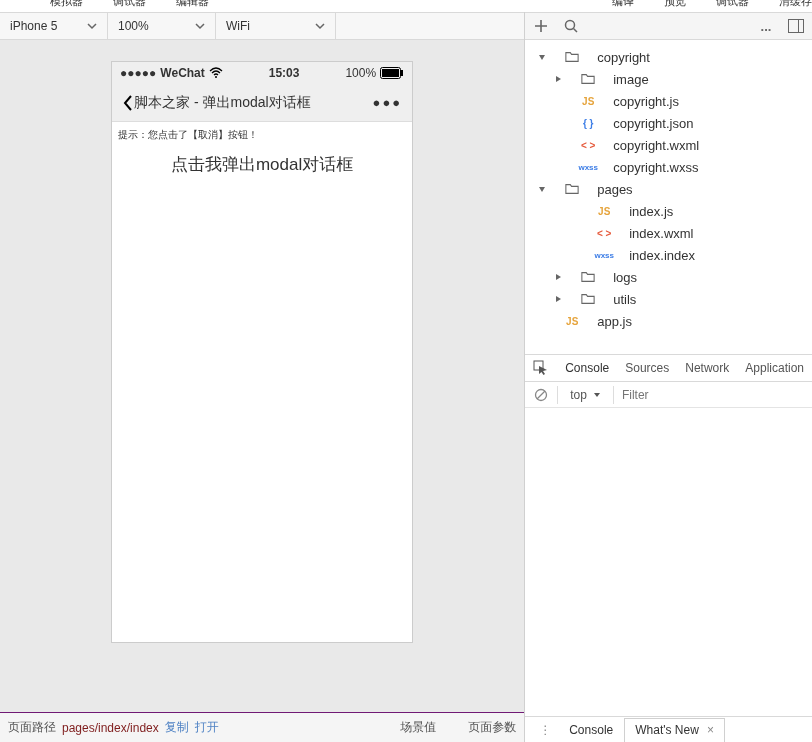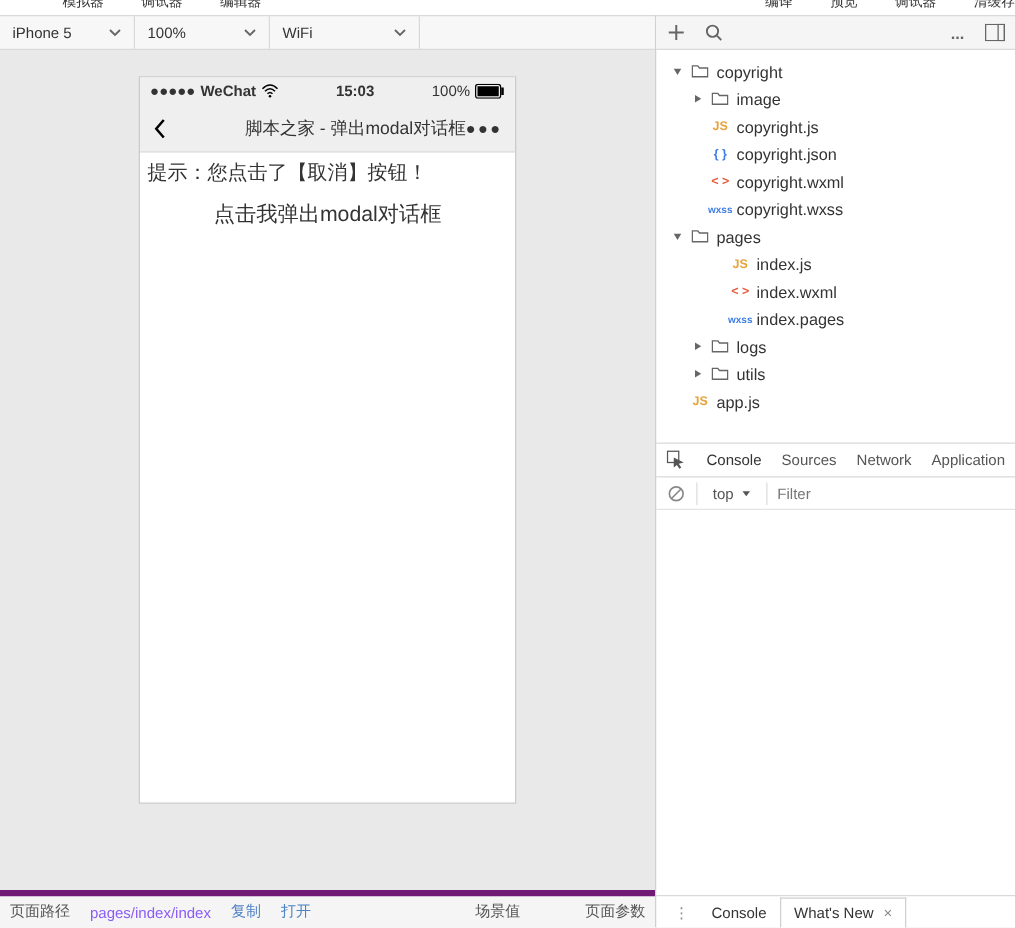--- a/index.html
+++ b/index.html
@@ -22,39 +22,39 @@
 .caret-svg { width: 10px; height: 10px; }
 
 
 .sim-wrap { flex: 1; background: #e9e9e9; display: flex; justify-content: center; align-items: flex-start; padding-top: 22px; position:relative;}
 .phone { width: 300px; height: 580px; background: #fff; box-shadow: 0 0 0 1px #ccc; display: flex; flex-direction: column; }
 .statusbar { height: 22px; background: #efefef; display: flex; align-items: center; padding: 0 8px; font-size: 12px; }
 .sb-left { display: flex; align-items: center; gap: 4px; font-weight: 600; }
 .sb-center { flex: 1; text-align: center; font-weight: 600; }
 .sb-right { display: flex; align-items: center; gap: 4px; }
 .navbar { height: 38px; background: #efefef; display: flex; align-items: center; padding: 0 10px; border-bottom: 1px solid #ddd; }
-.navbar .nb-center { flex: 1; text-align: right; font-size: 14px; font-weight: 500; }
+.navbar .nb-center { flex: 1; text-align: left; font-size: 14px; font-weight: 500; }
 .navbar .nb-right { letter-spacing: 2px; font-weight: 700; }
 .page-body { flex: 1; padding: 4px 6px; }
-.hint-line { font-size: 16px; margin: 2px 0 8px 0; }
+.hint-line { font-size: 10px; margin: 2px 0 8px 0; }
 .modal-btn { text-align: center; font-size: 17px; padding: 3px 0; }
 
 
-.footer-bar { height: 30px; border-top: 5px solid #701a75; background: #f5f5f5; display: flex; align-items: center; padding: 0 8px; font-size: 12px; gap: 16px; color:#555;justify-content:center;}
+.footer-bar { height: 30px; border-top: 1px solid #701a75; background: #f5f5f5; display: flex; align-items: center; padding: 0 8px; font-size: 12px; gap: 6px; color:#555;justify-content:center;}
 .footer-bar .link { color: #4f82c4; cursor: pointer; }
 .footer-bar .spacer { flex: 1; }
 
 
 .rp-actions { height: 28px; background: #f5f5f5; border-top: 1px solid #d9d9d9; border-bottom: 1px solid #d9d9d9; display: flex; align-items: center; padding: 0 8px; gap: 14px; }
 .rp-actions .sp { flex: 1; }
 .rp-icon { width: 16px; height: 16px; color: #666; display:flex; align-items:center; justify-content:center;}
 
 
 .tree { flex: 1; overflow: auto; padding-top: 6px; font-size: 13px; color: #333; }
-.tree-row { height: 22px; display: flex; align-items: center; gap: 4px; padding-right: 6px; cursor: default; }
+.tree-row { height: 22px; display: flex; align-items: center; gap: 16px; padding-right: 6px; cursor: default; }
 .tw { width: 10px; height: 10px; display:inline-flex; align-items:center; justify-content:center; color:#666;}
 .ficon { width: 18px; display: inline-flex; align-items: center; justify-content: center; font-size: 10px; font-weight: 700; }
 .ficon.folder svg { width: 14px; height: 14px; color:#666;}
 .ficon.js { color: #e6a43c; }
 .ficon.json { color: #3c7de6; }
 .ficon.wxml { color: #e65a3c; }
 .ficon.wxss { color: #3c7de6; font-size: 8px; }
 .tree-label { }
 
 
@@ -159,21 +159,21 @@
         </div>
         <div class="page-body">
           <div class="hint-line">提示：您点击了【取消】按钮！</div>
           <div class="modal-btn">点击我弹出modal对话框</div>
         </div>
       </div>
     </div>
 
     <div class="footer-bar">
       <span>页面路径</span>
-      <span style="color:#8b5cf6;">pages/index/index</span>
+      <span style="color:#7f1d1d;">pages/index/index</span>
       <span class="link">复制</span>
       <span class="link">打开</span>
       <span class="spacer"></span>
       <span>场景值</span>
       <span style="width:20px"></span>
       <span>页面参数</span>
     </div>
   </div>
 
   <div class="right-col">
@@ -265,21 +265,21 @@
           <span class="tree-label">index.js</span>
         </div>
         <div class="tree-row" style="padding-left: 44px;">
           <span class="tw"></span>
           <span class="ficon wxml">&lt; &gt;</span>
           <span class="tree-label">index.wxml</span>
         </div>
         <div class="tree-row" style="padding-left: 44px;">
           <span class="tw"></span>
           <span class="ficon wxss">wxss</span>
-          <span class="tree-label">index.pages</span>
+          <span class="tree-label">index.index</span>
         </div>
         <div class="tree-row" style="padding-left: 28px;">
           <span class="tw">
             <svg width="10" height="10" viewBox="0 0 10 10">
               <path d="M3 2 L8 5 L3 8 Z" fill="#666"></path>
             </svg>
           </span>
           <span class="ficon folder">
             <svg viewBox="0 0 16 16">
               <path d="M1 3 h5 l1.5 2 H15 v8 H1 Z" fill="none" stroke="#666" stroke-width="1.2"></path>

